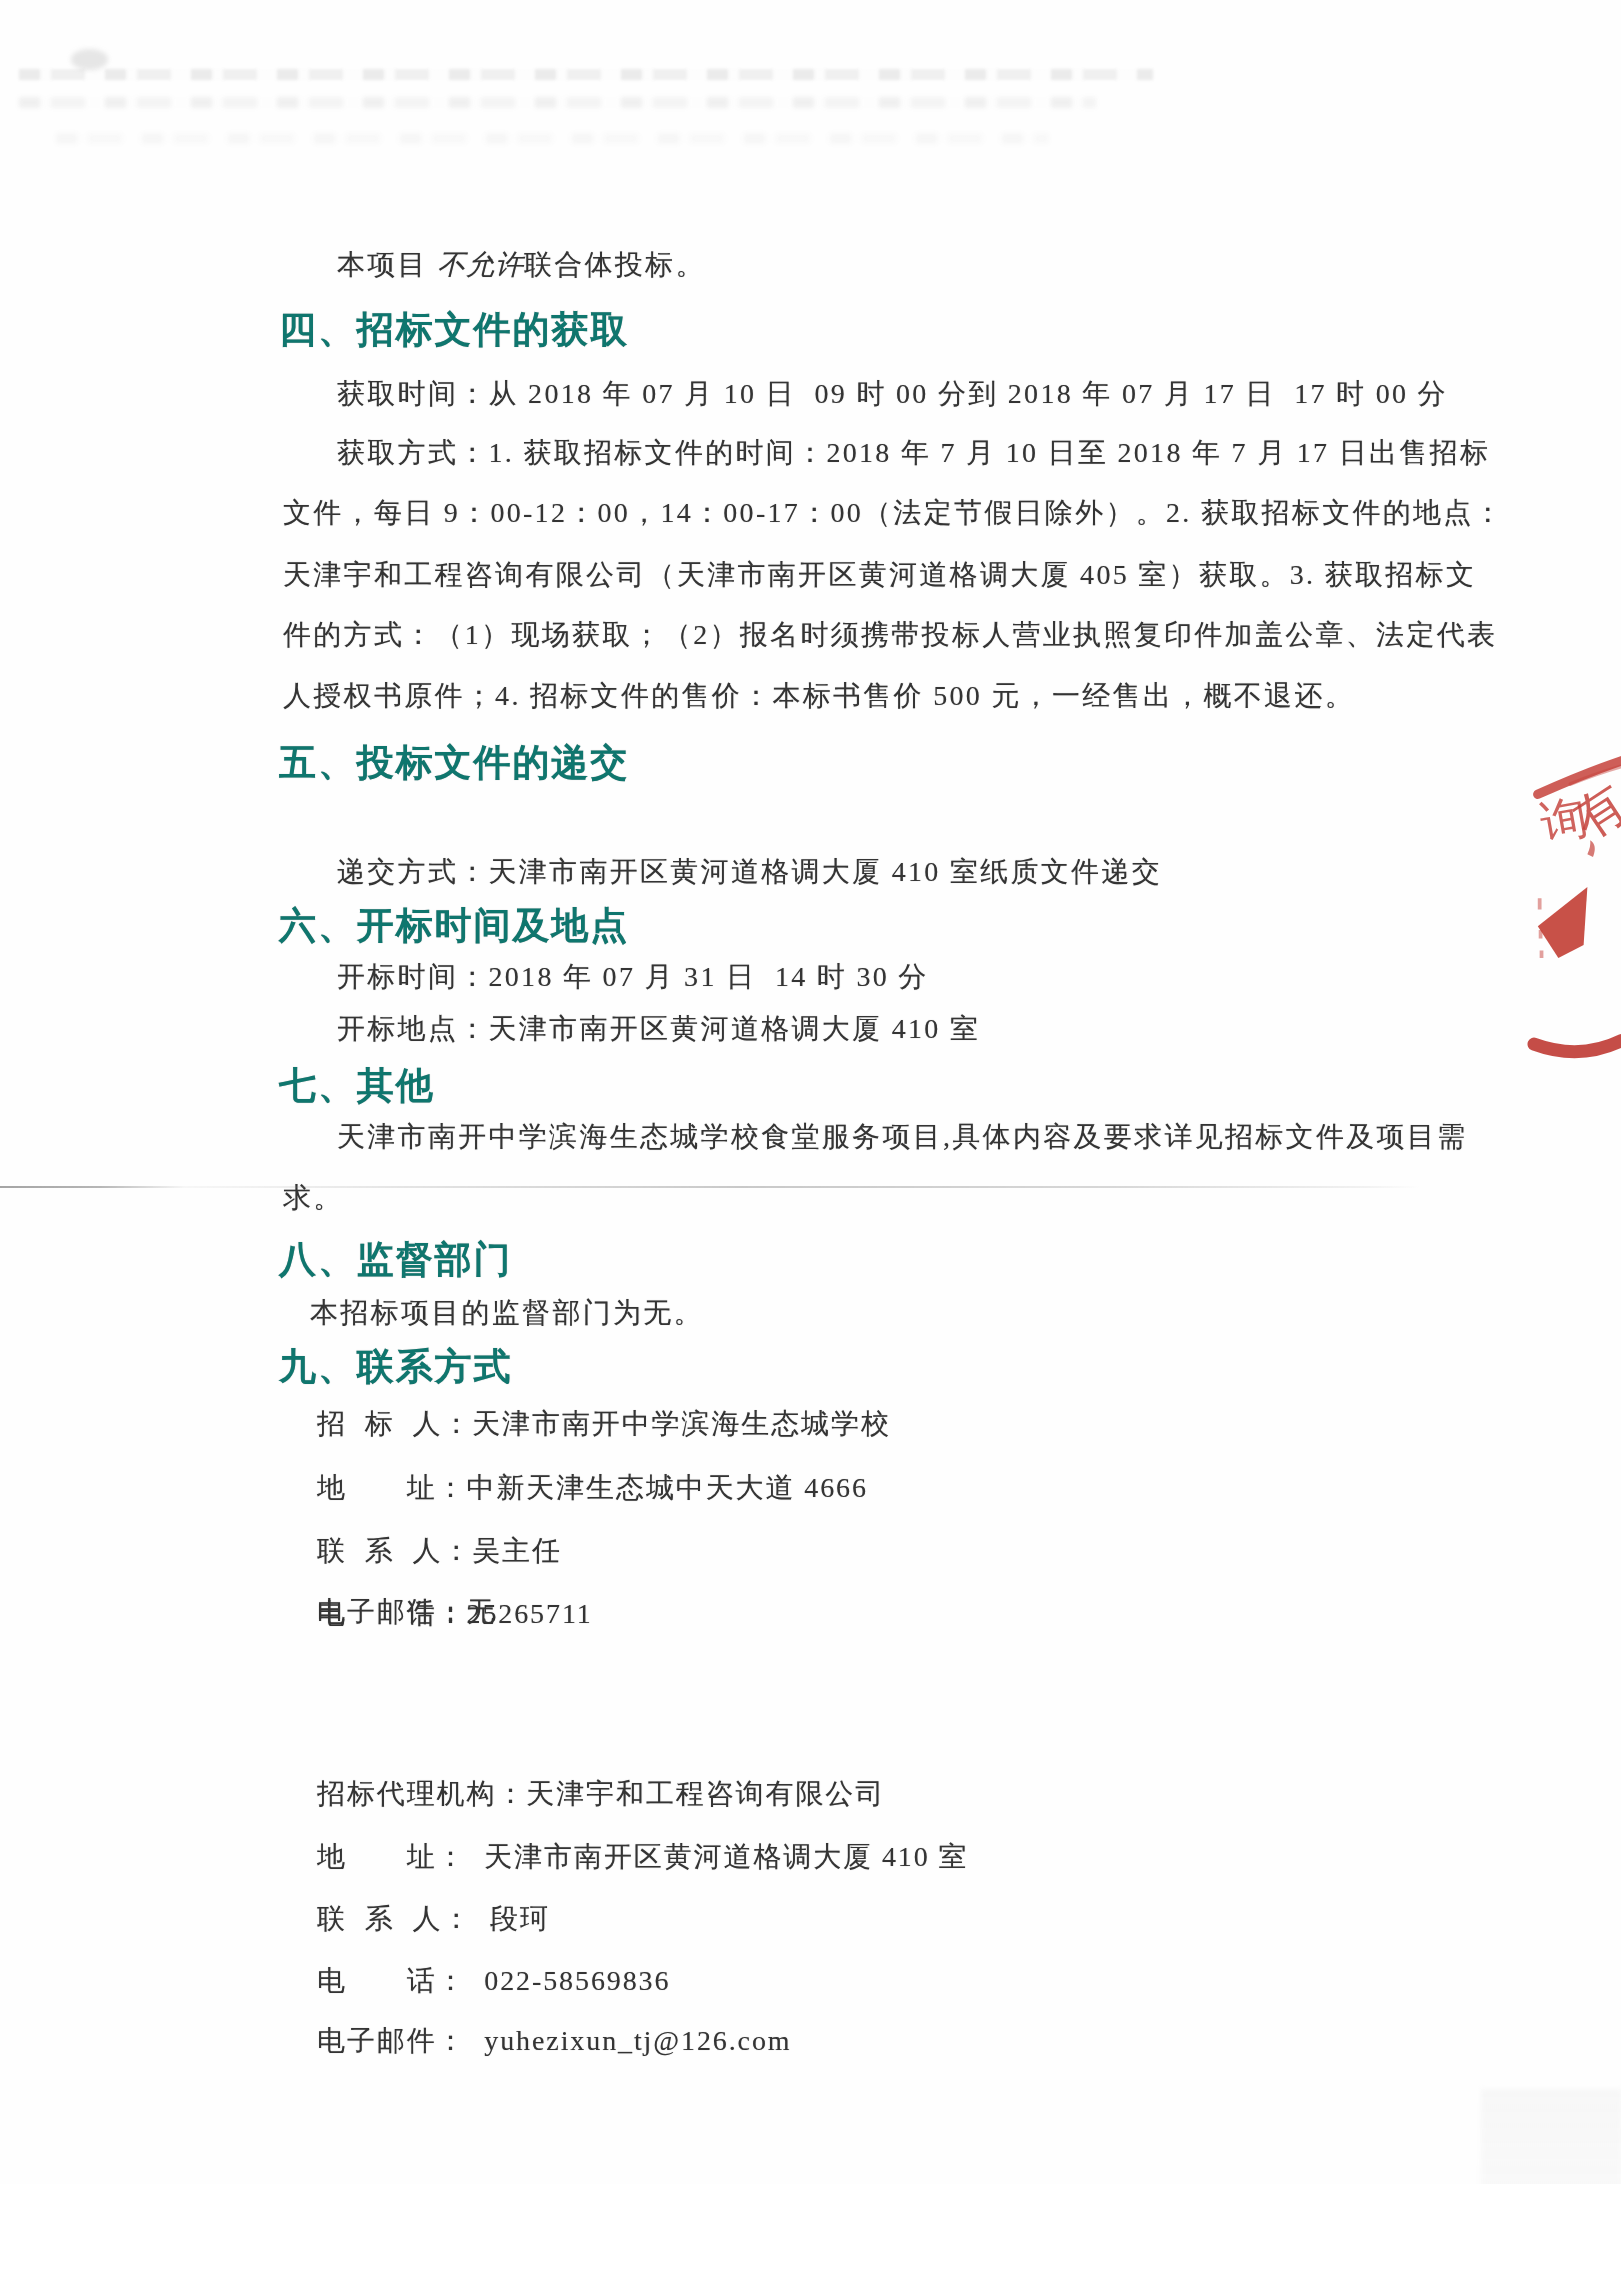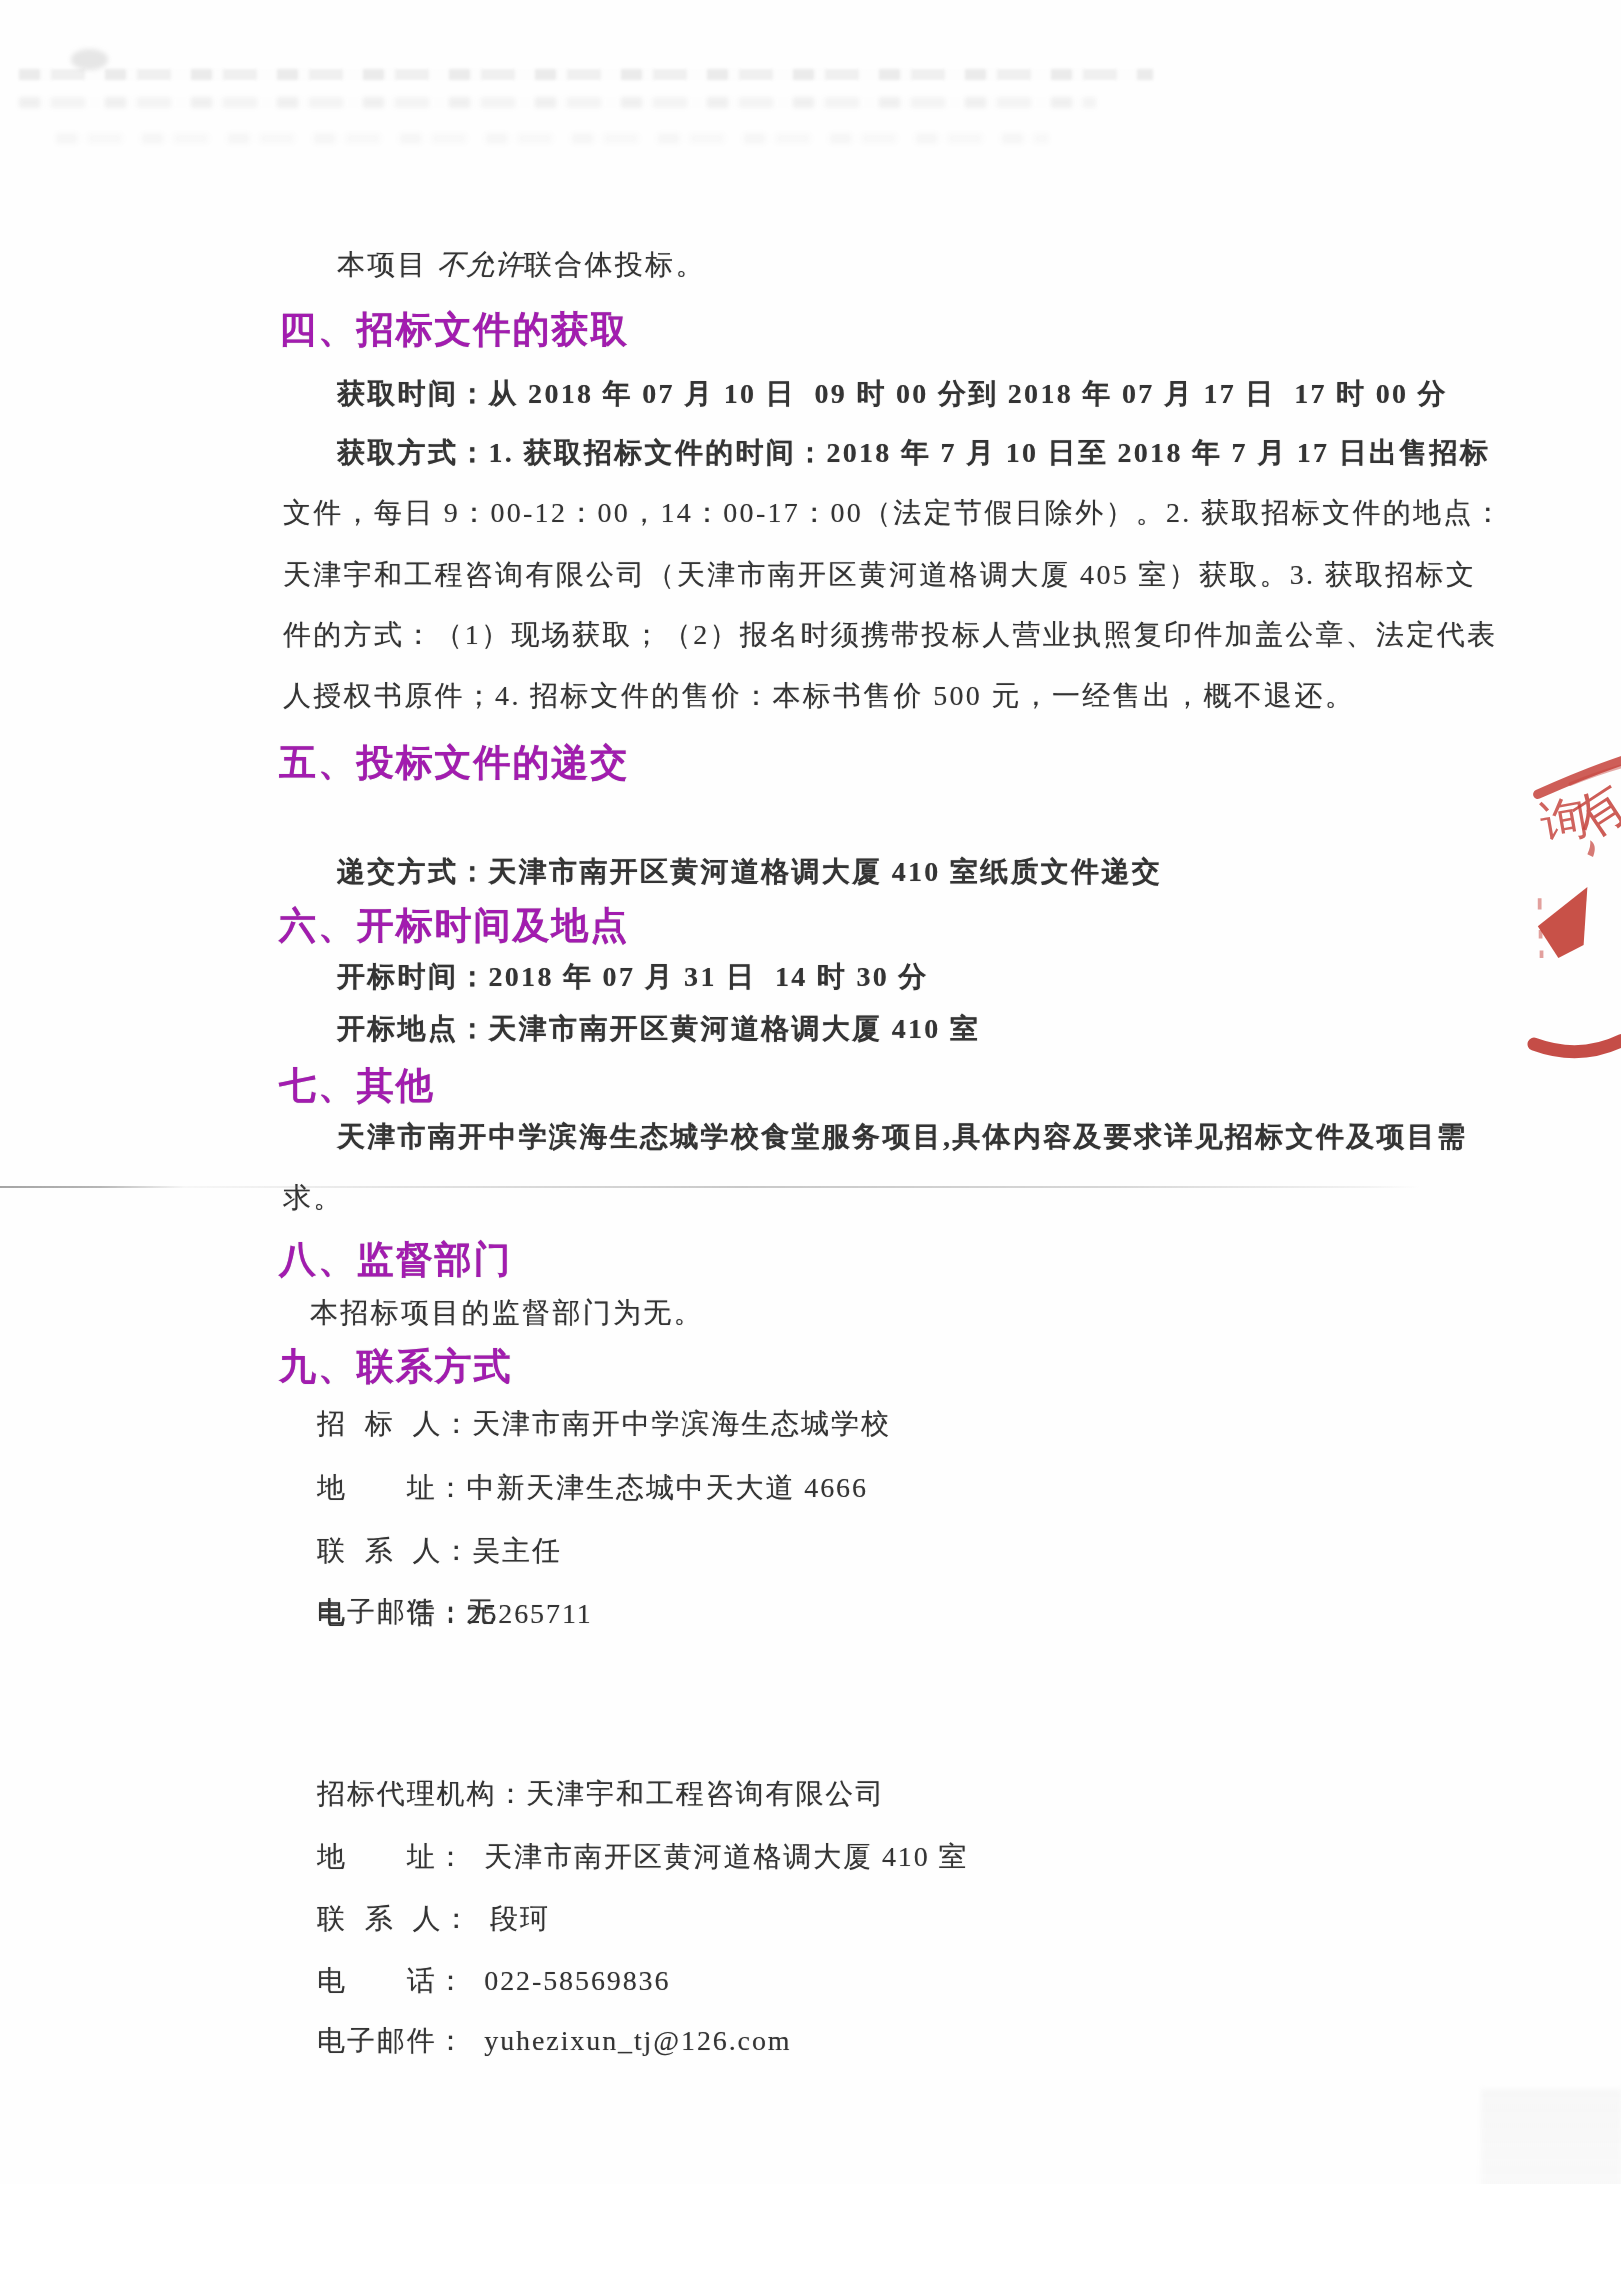--- a/index.html
+++ b/index.html
@@ -7,31 +7,31 @@
     position:relative;
     width:1622px;height:2184px;
     background:#fefefe;
     overflow:hidden;
     font-family:"Liberation Serif", serif;
   }
   
   .h{
     position:absolute;left:279px;
     font-family:"Liberation Sans", sans-serif;
-    font-weight:700;font-size:37px;color:#a21caf;
+    font-weight:700;font-size:37px;color:#0f766e;
     letter-spacing:1.9px;white-space:pre;
     text-shadow:0 0 0.9px rgba(40,40,40,.4);
   }
   .bl,.il,.cl,.sl,.intro{
     position:absolute;font-size:28px;color:#343434;
     letter-spacing:2.3px;white-space:pre;
     text-shadow:0 0 0.9px rgba(60,60,60,.45);
   }
   .bl{left:283px;}
-  .il{left:337px;font-weight:bold;}
+  .il{left:337px;}
   .sl{left:310px;text-align:right;}
   .cl{left:317px;letter-spacing:1.9px;}
   .intro{left:337px;}
   .intro .em{font-style:italic;letter-spacing:0.9px;}
   
   .smudge{
     position:absolute;height:11.2px;
     background:repeating-linear-gradient(90deg,
       rgba(125,125,125,.20) 0 20.6px, rgba(125,125,125,.02) 20.6px 32px,
       rgba(125,125,125,.14) 32px 66px, rgba(125,125,125,.01) 66px 86px);

